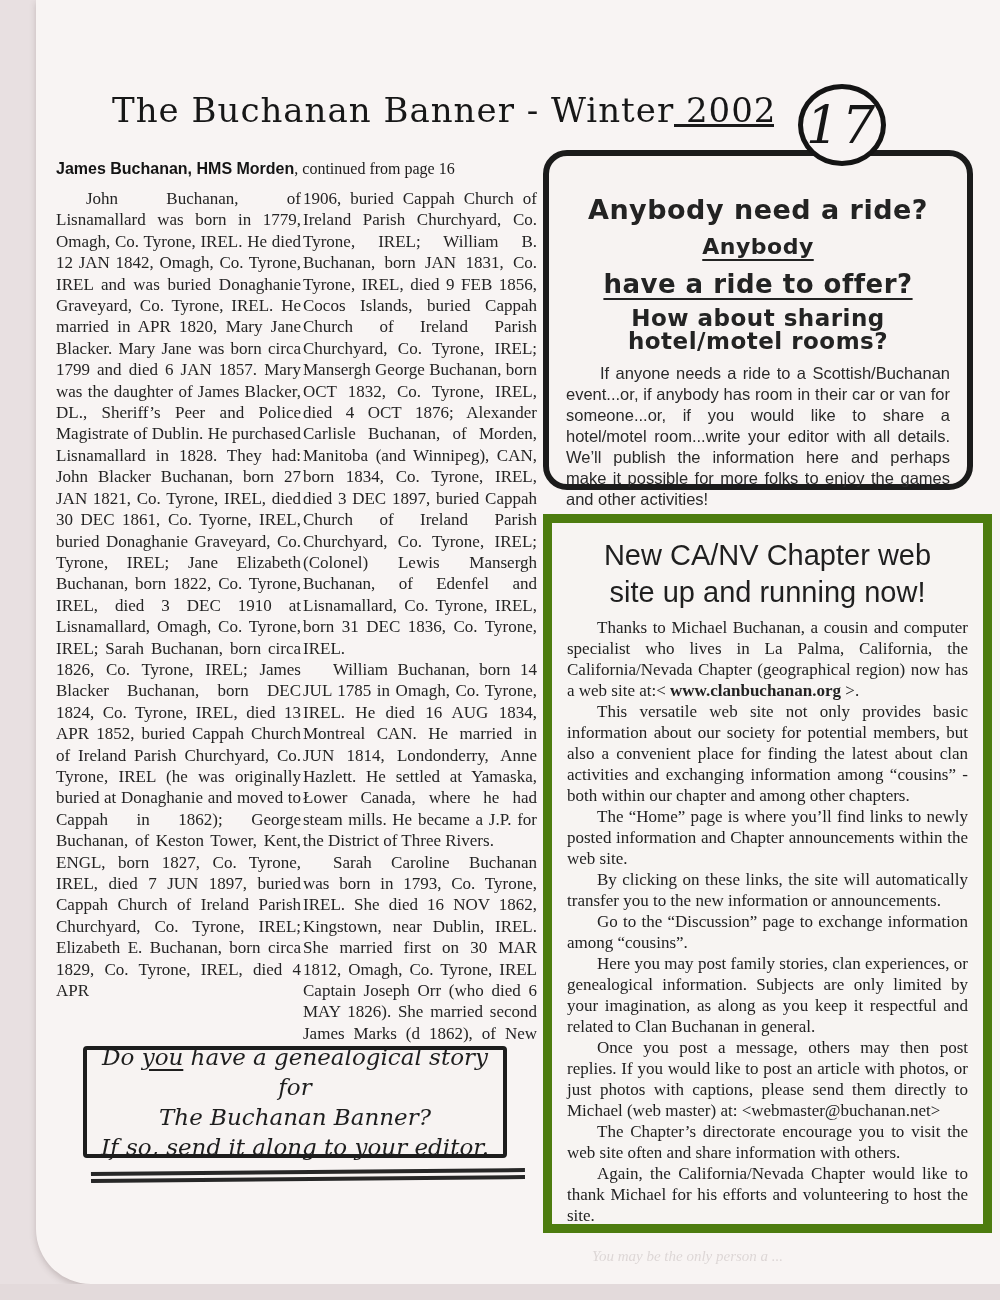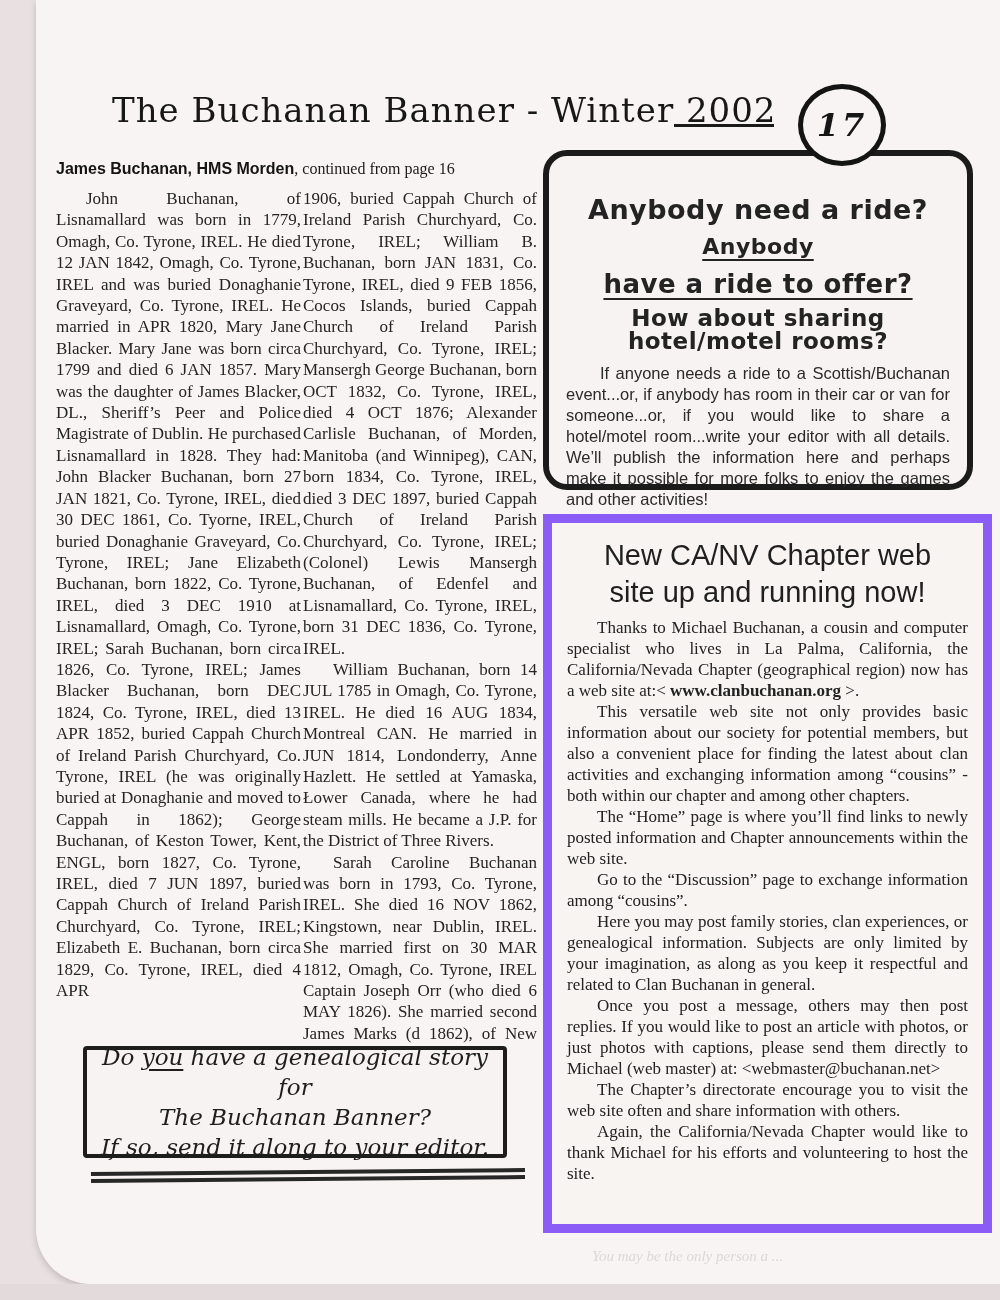--- a/index.html
+++ b/index.html
@@ -28,22 +28,22 @@
   .masthead-rule{
     position:absolute;left:638px;top:124px;width:100px;height:3px;background:#1a1a1a;
   }
   .page-circle{
     position:absolute;left:762px;top:84px;width:78px;height:72px;
     border:5px solid #141414;border-radius:50%;
     background:#f8f4f3;z-index:5;
     display:flex;align-items:center;justify-content:center;
   }
   .page-circle span{
-    font-family:"DejaVu Serif", serif;font-style:italic;font-weight:bold;
-    font-size:32px;letter-spacing:3px;color:#161616;
+    font-family:"DejaVu Serif", serif;font-style:italic;font-weight:normal;
+    font-size:52px;letter-spacing:3px;color:#161616;
   }
   .byline{
     position:absolute;left:20px;top:160px;font-size:16px;white-space:nowrap;
   }
   .byline .b{font-family:"Liberation Sans", sans-serif;font-weight:bold;color:#141414;}
   .byline .i{}
   
   .col{
     position:absolute;top:188px;
     font-size:17px;line-height:21.4px;text-align:justify;color:#242424;
@@ -68,21 +68,21 @@
   .ride-h3{font-size:26px;margin:0 0 8px 0;text-decoration:underline;text-underline-offset:5px;}
   .ride-h4{font-size:23px;margin:0;line-height:23px;}
   .ride-body{
     font-family:"Liberation Sans", sans-serif;
     font-size:16.5px;line-height:21px;text-align:justify;
     text-indent:34px;margin-top:10px;color:#2a2a2a;
   }
   
   .web-box{
     position:absolute;left:507px;top:514px;width:449px;height:719px;
-    border:9px solid #8b5cf6;background:#f7f4f2;
+    border:9px solid #4d7c0f;background:#f7f4f2;
     box-sizing:border-box;padding:12px 15px 10px 15px;overflow:hidden;z-index:2;
   }
   .web-title{
     font-family:"Liberation Sans", sans-serif;
     font-size:29px;line-height:37px;text-align:center;color:#1f1f1f;
     margin:2px 0 6px 0;
   }
   .web-paras p, .web-p1{
     margin:0;font-size:17px;line-height:21px;text-align:justify;
     text-indent:30px;color:#222;
@@ -151,20 +151,21 @@
 
   <div class="web-box">
     <div class="web-title">
       <span>New CA/NV Chapter web</span><br>
       <span>site up and running now!</span>
     </div>
     <p class="web-p1"><span>Thanks to Michael Buchanan, a cousin and computer specialist who lives in La Palma, California, the California/Nevada Chapter (geographical region) now has a web site at:&lt; </span><span class="url">www.clanbuchanan.org</span><span> &gt;.</span></p>
     <div class="web-paras">
         <p>This versatile web site not only provides basic information about our society for potential members, but also a convenient place for finding the latest about clan activities and exchanging information among “cousins” - both within our chapter and among other chapters.</p>
         <p>The “Home” page is where you’ll find links to newly posted information and Chapter announcements within the web site.</p>
+        <p>By clicking on these links, the site will automatically transfer you to the new information or announcements.</p>
         <p>Go to the “Discussion” page to exchange information among “cousins”.</p>
         <p>Here you may post family stories, clan experiences, or genealogical information. Subjects are only limited by your imagination, as along as you keep it respectful and related to Clan Buchanan in general.</p>
         <p>Once you post a message, others may then post replies. If you would like to post an article with photos, or just photos with captions, please send them directly to Michael (web master) at: &lt;webmaster@buchanan.net&gt;</p>
         <p>The Chapter’s directorate encourage you to visit the web site often and share information with others.</p>
         <p>Again, the California/Nevada Chapter would like to thank Michael for his efforts and volunteering to host the site.</p>
       </div>
   </div>
 
   <div class="story-box">
     <div class="story-line">

